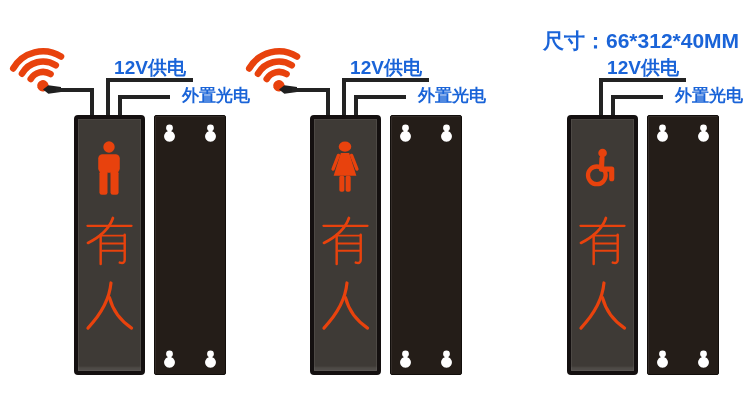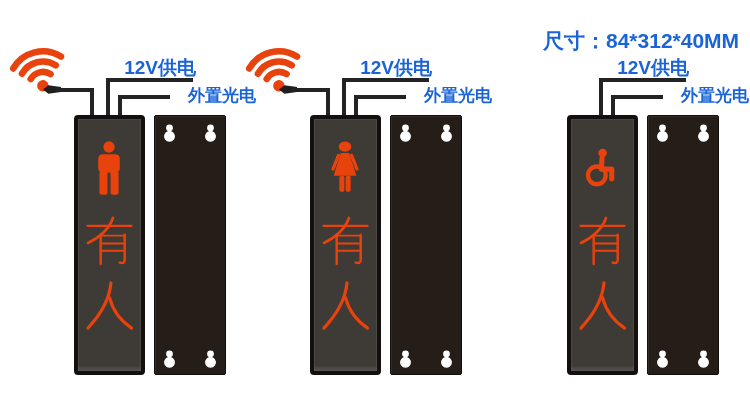--- a/index.html
+++ b/index.html
@@ -32,21 +32,21 @@
   .plug{
     position:absolute;left:43px;top:85px;width:18px;height:9px;background:#1f1f1f;z-index:1;
     clip-path:polygon(0 50%, 30% 4%, 100% 22%, 100% 78%, 30% 96%);
   }
 
   
   .wifi{position:absolute;left:8px;top:38px;width:60px;height:56px;transform:rotate(-14deg);z-index:1;}
   .wifi svg{width:100%;height:100%;display:block;}
 
   
-  .lbl{position:absolute;color:#1a64d8;font-weight:700;white-space:nowrap;z-index:3;text-align:right;}
+  .lbl{position:absolute;color:#1a64d8;font-weight:700;white-space:nowrap;z-index:3;text-align:center;}
   .power-lbl{left:104px;top:55px;width:92px;font-size:19px;}
   .photo-lbl{left:176px;top:84px;width:80px;font-size:17px;}
 
   
   .front-panel{
     position:absolute;left:74px;top:115px;width:71px;height:260px;box-sizing:border-box;
     background:#3e3a36;border:4px solid #141010;border-radius:4px;z-index:2;
     box-shadow:inset 0 0 0 1px rgba(255,255,255,0.06), inset 0 -4px 2px rgba(255,255,255,0.09);
   }
   .person{position:absolute;left:11px;top:22px;width:40px;height:55px;}
@@ -67,21 +67,21 @@
   .kh-tl{left:8px;top:8px;} .kh-tr{right:8px;top:8px;}
   .kh-bl{left:8px;top:234px;} .kh-br{right:8px;top:234px;}
 
   .stroke-o{stroke:#e8420d;fill:none;}
 </style>
 </head>
 <body>
 
 <div class="stage">
 
-  <div class="dim-note">尺寸：84*312*40MM</div>
+  <div class="dim-note">尺寸：66*312*40MM</div>
 
   <div class="unit u1">
     <div class="wifi">
       <svg viewBox="0 0 100 92">
         <path class="stroke-o" d="M9,40 A57,57 0 0 1 91,40" stroke-width="11" stroke-linecap="round"></path>
         <path class="stroke-o" d="M21,52 A40,40 0 0 1 79,52" stroke-width="11" stroke-linecap="round"></path>
         <path class="stroke-o" d="M33,64 A24,24 0 0 1 67,64" stroke-width="11" stroke-linecap="round"></path>
         <circle cx="50" cy="80" r="9.5" fill="#e8420d"></circle>
       </svg>
     </div>

